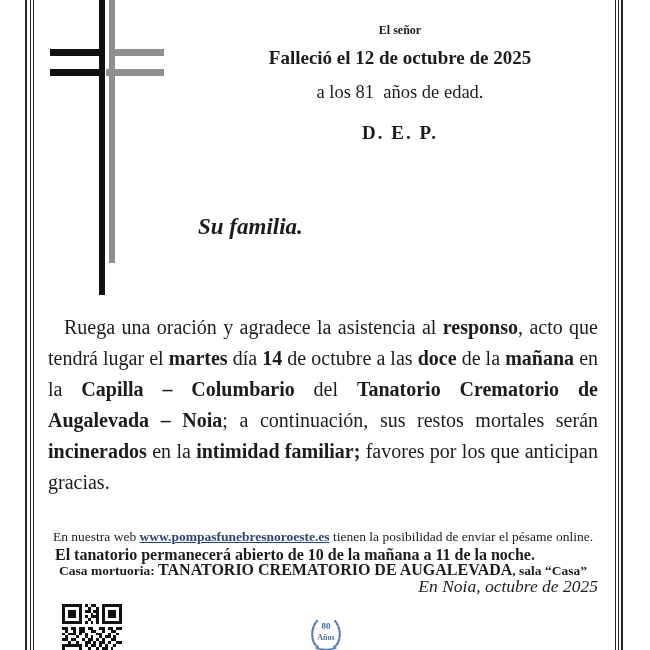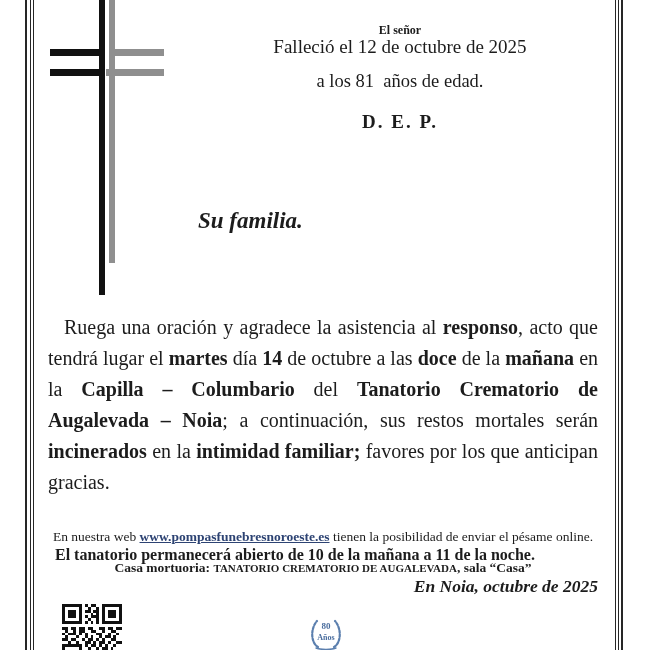--- a/index.html
+++ b/index.html
@@ -25,38 +25,38 @@
   .cv-gray{left:109px;top:0;width:6px;height:263px;}
   .ch1-black{left:50px;top:49px;width:55px;height:7px;}
   .ch1-gray{left:109px;top:49px;width:55px;height:7px;}
   .ch2-black{left:50px;top:69px;width:55px;height:7px;}
   .ch2-gray{left:106px;top:69px;width:58px;height:7px;}
   
   .header{position:absolute;left:200px;top:24px;width:400px;text-align:center;}
   .honorific{font-size:12px;font-weight:bold;line-height:1;}
   .title{margin-top:10px;font-size:31px;font-weight:bold;line-height:1.1;white-space:nowrap;}
   .title .prefix{font-size:25px;}
-  .death-line{font-size:19px;line-height:1.15;}
+  .death-line{margin-top:11px;font-size:19px;line-height:1.15;font-weight:bold;}
   .age-line{margin-top:13px;font-size:18.5px;line-height:1.15;white-space:pre;}
   .dep{margin-top:20px;font-size:19px;font-weight:bold;letter-spacing:2px;line-height:1.1;}
   
-  .family{position:absolute;left:198px;top:208px;font-size:23px;font-weight:bold;font-style:italic;}
+  .family{position:absolute;left:198px;top:214px;font-size:23px;font-weight:bold;font-style:italic;}
   
   .paragraph{
     position:absolute;left:48px;top:312px;width:550px;
     font-size:20px;line-height:31px;text-align:justify;text-indent:16px;
   }
   .paragraph b{font-weight:bold;}
   
   .foot-web{position:absolute;left:48px;top:530px;width:550px;text-align:center;font-size:13.5px;line-height:1.1;}
   .foot-web .link{text-decoration:underline;font-weight:bold;}
   .foot-hours{position:absolute;left:55px;top:546px;width:550px;font-size:16px;font-weight:bold;line-height:1.1;}
   .foot-mortuary{position:absolute;left:48px;top:560px;width:550px;text-align:center;font-weight:bold;font-size:13.5px;line-height:1.2;}
-  .foot-mortuary .big{font-size:11px;text-align:center;}
-  .foot-date{position:absolute;left:48px;top:577px;width:550px;text-align:right;font-size:17.5px;font-weight:bold;font-style:italic;line-height:1.1;}
+  .foot-mortuary .big{font-size:16px;text-align:center;}
+  .foot-date{position:absolute;left:48px;top:577px;width:550px;text-align:right;font-size:17.5px;font-weight:normal;font-style:italic;line-height:1.1;}
   
   .qr{position:absolute;left:62px;top:604px;width:60px;height:60px;}
   .logo{position:absolute;left:304px;top:616px;width:44px;height:34px;}
 </style>
 </head>
 <body>
 
 <div class="vline l1"></div>
 <div class="vline l2"></div>
 <div class="vline l3"></div>

